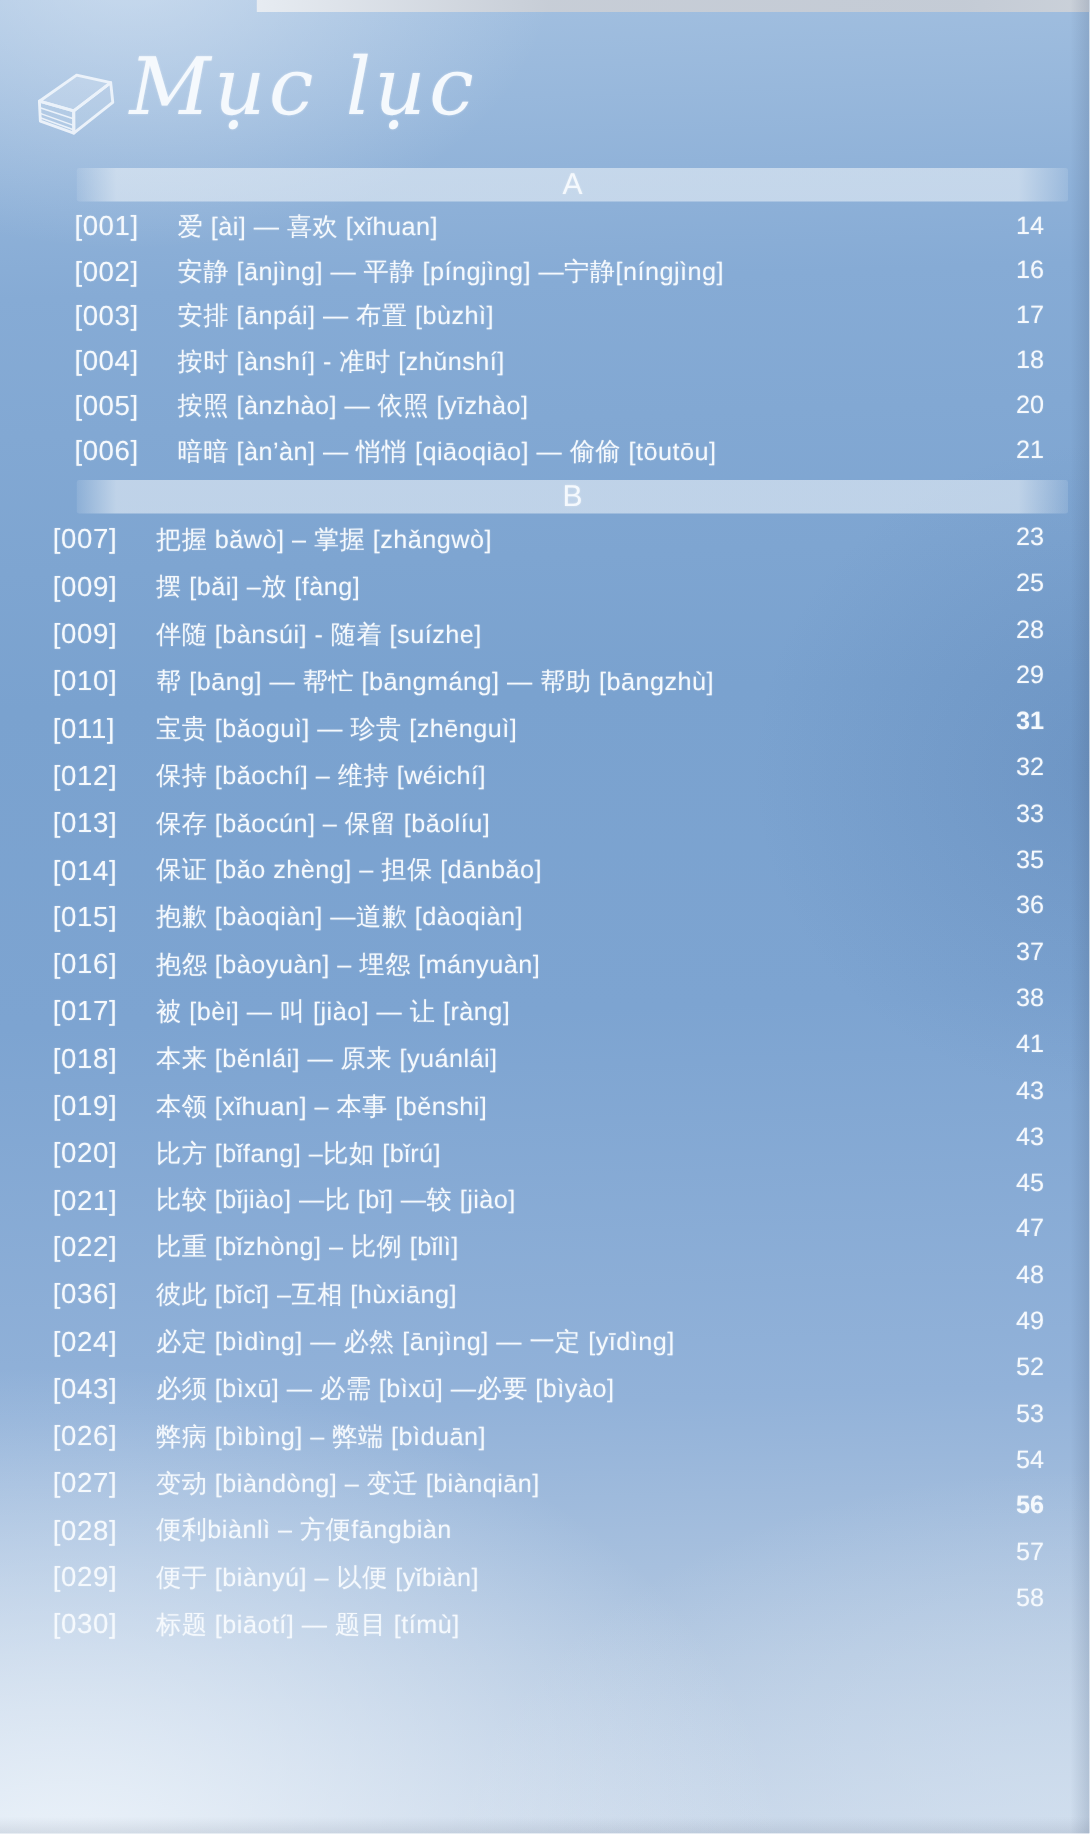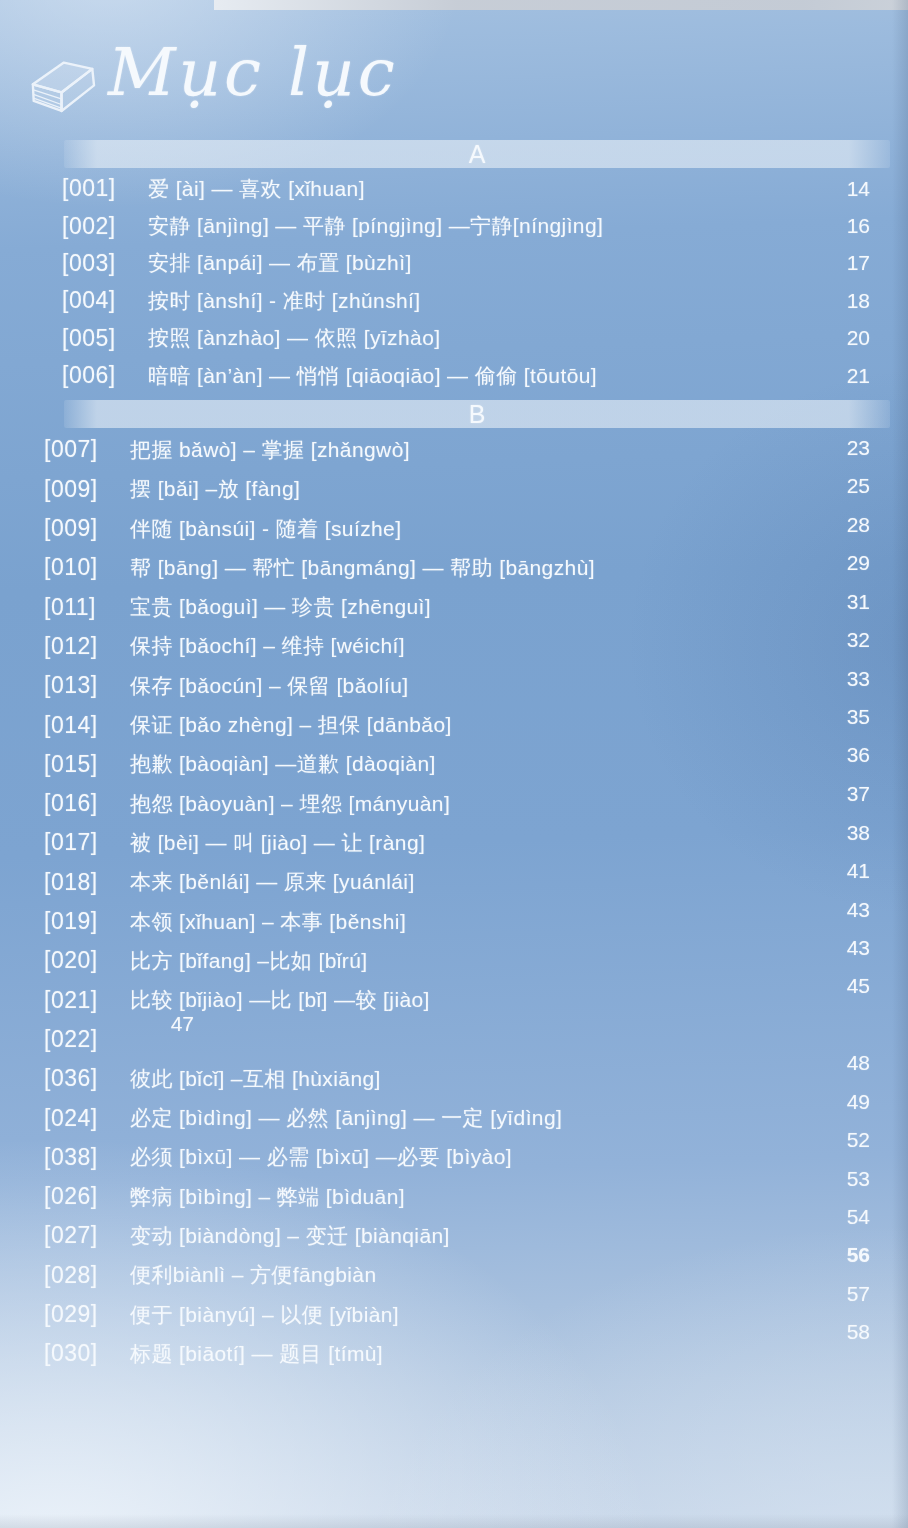--- a/index.html
+++ b/index.html
@@ -164,21 +164,21 @@
 
   <div class="row">
     <span class="entry-num">[010]</span>
     <span class="entry-body">帮 [bāng] — 帮忙 [bāngmáng] — 帮助 [bāngzhù]</span>
     <span class="entry-page" style="transform: translateY(-4.55px);">29</span>
   </div>
 
   <div class="row">
     <span class="entry-num">[011]</span>
     <span class="entry-body">宝贵 [bǎoguì] — 珍贵 [zhēnguì]</span>
-    <span class="entry-page" style="transform: translateY(-5.4px);">31</span>
+    <span class="entry-page" style="transform: translateY(-5.4px); font-weight: bold;">31</span>
   </div>
 
   <div class="row">
     <span class="entry-num">[012]</span>
     <span class="entry-body">保持 [bǎochí] –  维持 [wéichí]</span>
     <span class="entry-page" style="transform: translateY(-6.25px);">32</span>
   </div>
 
   <div class="row">
     <span class="entry-num">[013]</span>
@@ -229,37 +229,38 @@
   </div>
 
   <div class="row">
     <span class="entry-num">[021]</span>
     <span class="entry-body">比较 [bǐjiào] —比 [bǐ] —较 [jiào]</span>
     <span class="entry-page" style="transform: translateY(-13.9px);">45</span>
   </div>
 
   <div class="row">
     <span class="entry-num">[022]</span>
+    <span class="entry-body">比重 [bǐzhòng] – 比例 [bǐlì]</span>
     <span class="entry-page" style="transform: translateY(-14.75px);">47</span>
   </div>
 
   <div class="row">
     <span class="entry-num">[036]</span>
     <span class="entry-body">彼此 [bǐcǐ] –互相 [hùxiāng]</span>
     <span class="entry-page" style="transform: translateY(-15.6px);">48</span>
   </div>
 
   <div class="row">
     <span class="entry-num">[024]</span>
     <span class="entry-body">必定 [bìdìng] — 必然 [ānjìng] — 一定 [yīdìng]</span>
     <span class="entry-page" style="transform: translateY(-16.45px);">49</span>
   </div>
 
   <div class="row">
-    <span class="entry-num">[038]</span>
+    <span class="entry-num">[043]</span>
     <span class="entry-body">必须 [bìxū] — 必需 [bìxū] —必要 [bìyào]</span>
     <span class="entry-page" style="transform: translateY(-17.3px);">52</span>
   </div>
 
   <div class="row">
     <span class="entry-num">[026]</span>
     <span class="entry-body">弊病 [bìbìng] – 弊端 [bìduān]</span>
     <span class="entry-page" style="transform: translateY(-18.15px);">53</span>
   </div>
 

